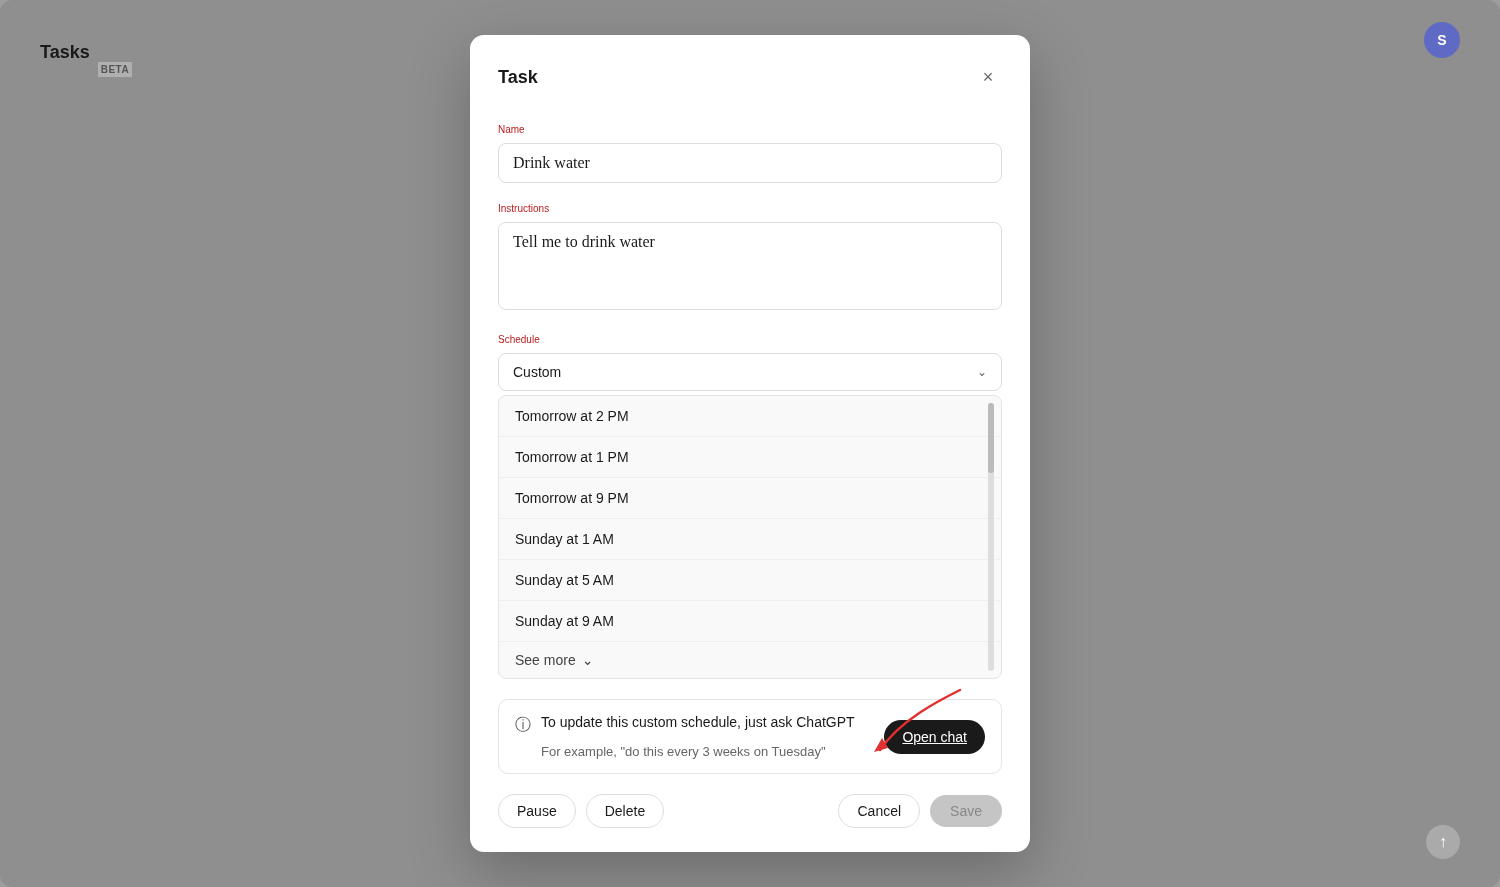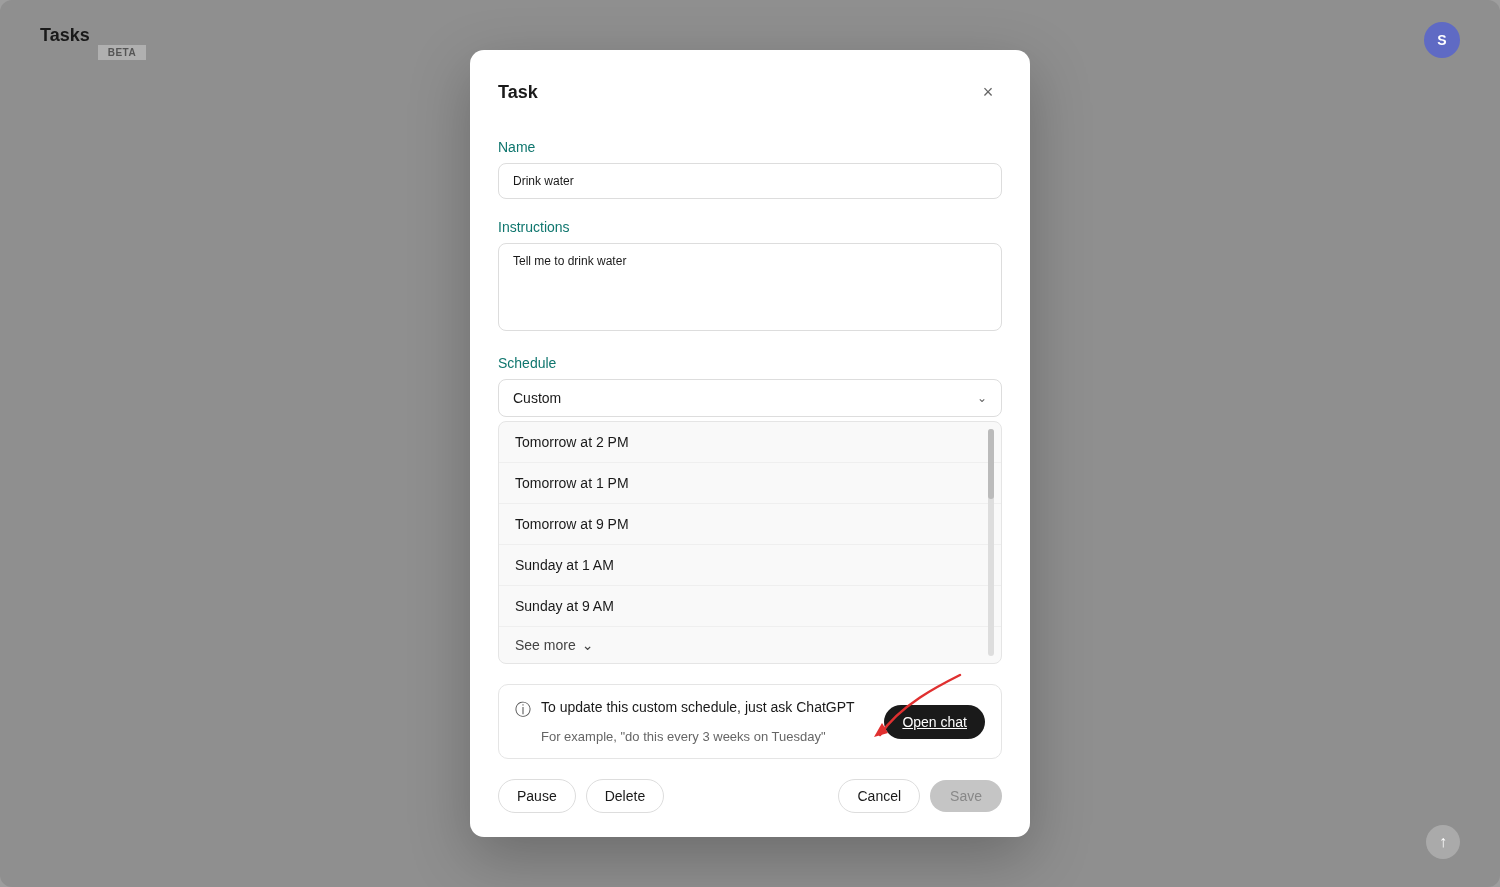--- a/index.html
+++ b/index.html
@@ -15,41 +15,41 @@
     
     .app-bg {
       position: absolute;
       inset: 0;
       background: #8f8f8f;
       border-radius: 12px;
     }
 
     .app-header {
       position: absolute;
-      top: 11px;
+      top: 28px;
       left: 40px;
       display: flex;
       align-items: center;
       gap: 8px;
     }
 
     .app-title {
       font-size: 18px;
       font-weight: 600;
       color: #1a1a1a;
     }
 
     .beta-badge {
       font-size: 10px;
       font-weight: 600;
       color: #555;
       letter-spacing: 0.5px;
       text-transform: uppercase;
       background: rgba(255,255,255,0.3);
-      padding: 2px 10px;
+      padding: 2px 3px;
       border-radius: 0;
       margin-top: 34px;
     }
 
     .user-avatar {
       position: absolute;
       top: 22px;
       right: 40px;
       width: 36px;
       height: 36px;
@@ -132,36 +132,36 @@
       justify-content: center;
       border-radius: 50%;
     }
 
     
     .field-group {
       margin-bottom: 20px;
     }
 
     .field-label {
-      font-size: 14px;
+      font-size: 10px;
       font-weight: 500;
-      color: #0f766e;
+      color: #b91c1c;
       margin-bottom: 8px;
       display: block;
     }
 
     .field-input {
       width: 100%;
       border: 1px solid #ddd;
       border-radius: 8px;
       padding: 10px 14px;
-      font-size: 12px;
+      font-size: 16px;
       color: #1a1a1a;
       outline: none;
-      font-family: Liberation Sans, sans-serif;
+      font-family: Liberation Serif, serif;
     }
 
     textarea.field-input {
       height: 88px;
       resize: none;
     }
 
     
     .schedule-dropdown {
       width: 100%;
@@ -367,20 +367,21 @@
         <span>Custom</span>
         <span class="chevron-down">⌄</span>
       </div>
 
       <div class="schedule-options-wrapper">
         <div class="schedule-options">
           <div class="schedule-option">Tomorrow at 2 PM</div>
           <div class="schedule-option">Tomorrow at 1 PM</div>
           <div class="schedule-option">Tomorrow at 9 PM</div>
           <div class="schedule-option">Sunday at 1 AM</div>
+          <div class="schedule-option">Sunday at 5 AM</div>
           <div class="schedule-option">Sunday at 9 AM</div>
           <div class="see-more-btn">
             <span>See more</span>
             <span>⌄</span>
           </div>
         </div>
         <div style="position:absolute;right:8px;top:8px;bottom:8px;width:6px;background:#ddd;border-radius:3px;">
           <div style="width:6px;height:70px;background:#bbb;border-radius:3px;"></div>
         </div>
       </div>

